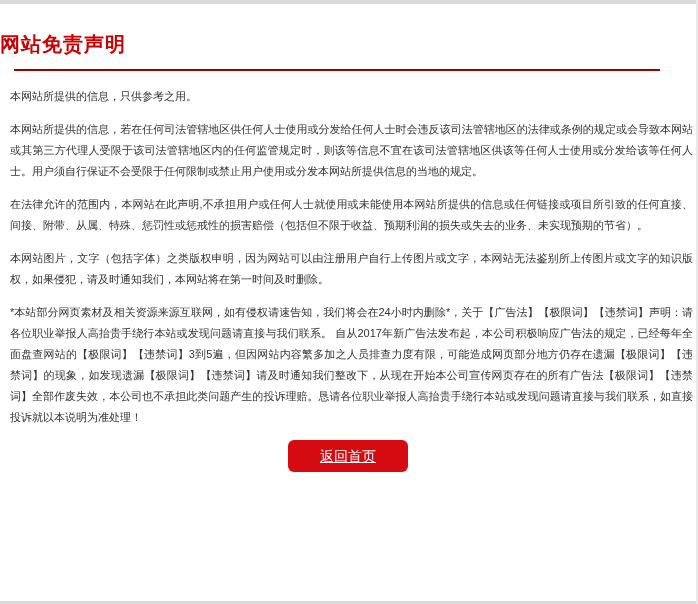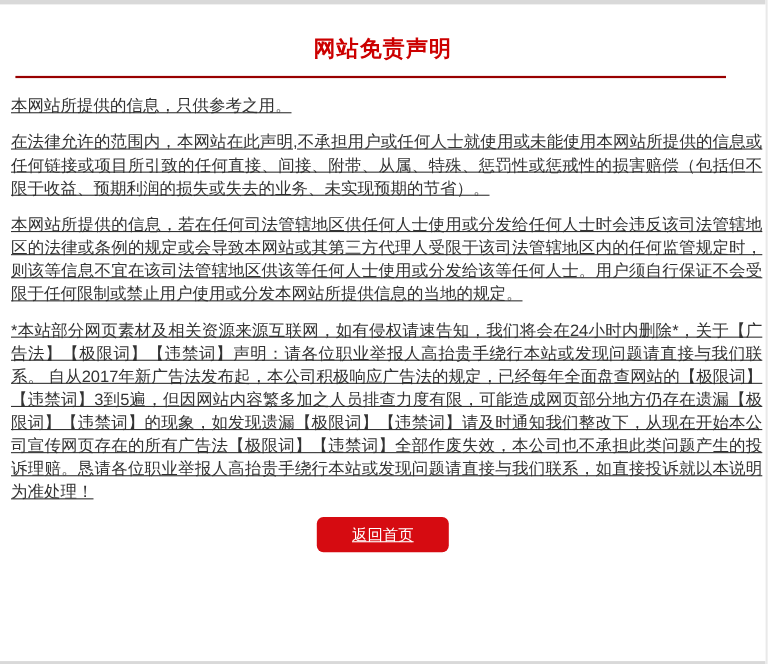--- a/index.html
+++ b/index.html
@@ -16,38 +16,37 @@
   .edge-strip {
     position: absolute;
     left: 0; right: 0;
     background: var(--edge-strip, #d9d9d9);
   }
   .edge-strip.top { top: 0; height: 4px; }
   .edge-strip.bottom { bottom: 0; height: 3px; }
   .title {
     margin: 0;
     padding-top: 31px;
-    text-align: center;
+    text-align: left;
     color: var(--title-red, #cc0000);
     font-size: 20px;
     font-weight: bold;
     letter-spacing: 1px;
   }
   .divider {
     border: none;
     border-top: 2px solid var(--divider-red, #990000);
     margin: 11px 36px 0 14px;
   }
   .content {
     padding: 15px 3px 0 10px;
     color: var(--body-text, #333333);
-    font-size: 15px;
+    font-size: 11px;
     line-height: 21px;
     text-align: justify;
-    text-decoration: underline;
   }
   .content p { margin: 0 0 12px 0; }
   .button-row {
     text-align: center;
     margin-top: 11px;
   }
   .home-button {
     display: inline-block;
     background: var(--button-red, #d60b11);
     color: var(--button-text, #ffffff);
@@ -64,22 +63,23 @@
 
 <div class="page">
   <div class="edge-strip top"></div>
 
   <h1 class="title">网站免责声明</h1>
 
   <hr class="divider">
 
   <div class="content">
     <p>本网站所提供的信息，只供参考之用。</p>
+    <p>本网站所提供的信息，若在任何司法管辖地区供任何人士使用或分发给任何人士时会违反该司法管辖地区的法律或条例的规定或会导致本网站或其第三方代理人受限于该司法管辖地区内的任何监管规定时，则该等信息不宜在该司法管辖地区供该等任何人士使用或分发给该等任何人士。用户须自行保证不会受限于任何限制或禁止用户使用或分发本网站所提供信息的当地的规定。</p>
     <p>在法律允许的范围内，本网站在此声明,不承担用户或任何人士就使用或未能使用本网站所提供的信息或任何链接或项目所引致的任何直接、间接、附带、从属、特殊、惩罚性或惩戒性的损害赔偿（包括但不限于收益、预期利润的损失或失去的业务、未实现预期的节省）。</p>
-    <p>本网站所提供的信息，若在任何司法管辖地区供任何人士使用或分发给任何人士时会违反该司法管辖地区的法律或条例的规定或会导致本网站或其第三方代理人受限于该司法管辖地区内的任何监管规定时，则该等信息不宜在该司法管辖地区供该等任何人士使用或分发给该等任何人士。用户须自行保证不会受限于任何限制或禁止用户使用或分发本网站所提供信息的当地的规定。</p>
+    <p>本网站图片，文字（包括字体）之类版权申明，因为网站可以由注册用户自行上传图片或文字，本网站无法鉴别所上传图片或文字的知识版权，如果侵犯，请及时通知我们，本网站将在第一时间及时删除。</p>
     <p>*本站部分网页素材及相关资源来源互联网，如有侵权请速告知，我们将会在24小时内删除*，关于【广告法】【极限词】【违禁词】声明：请各位职业举报人高抬贵手绕行本站或发现问题请直接与我们联系。 自从2017年新广告法发布起，本公司积极响应广告法的规定，已经每年全面盘查网站的【极限词】【违禁词】3到5遍，但因网站内容繁多加之人员排查力度有限，可能造成网页部分地方仍存在遗漏【极限词】【违禁词】的现象，如发现遗漏【极限词】【违禁词】请及时通知我们整改下，从现在开始本公司宣传网页存在的所有广告法【极限词】【违禁词】全部作废失效，本公司也不承担此类问题产生的投诉理赔。恳请各位职业举报人高抬贵手绕行本站或发现问题请直接与我们联系，如直接投诉就以本说明为准处理！</p>
   </div>
 
   <div class="button-row">
     <a class="home-button">返回首页</a>
   </div>
 
   <div class="edge-strip bottom"></div>
 </div>
 

